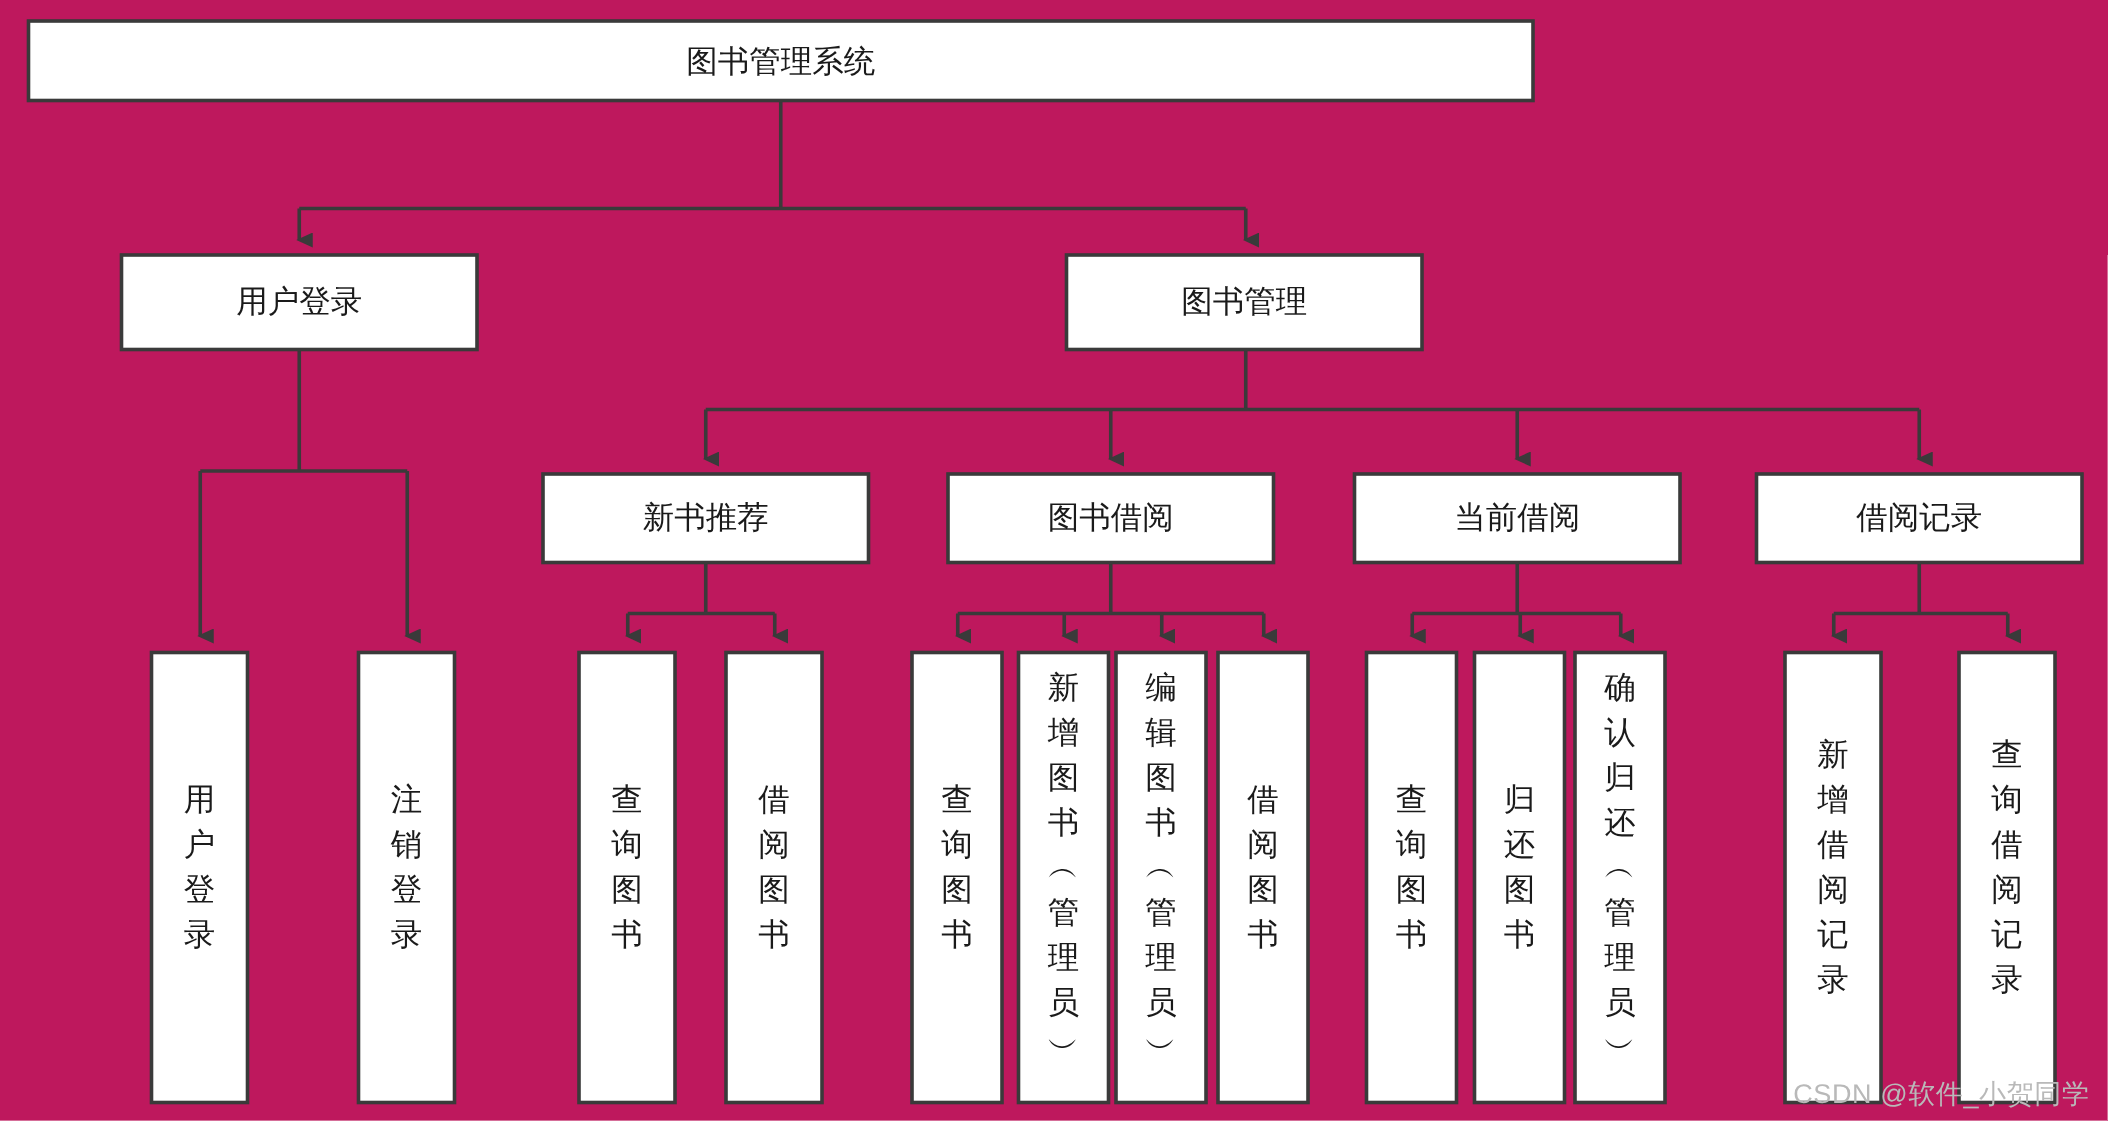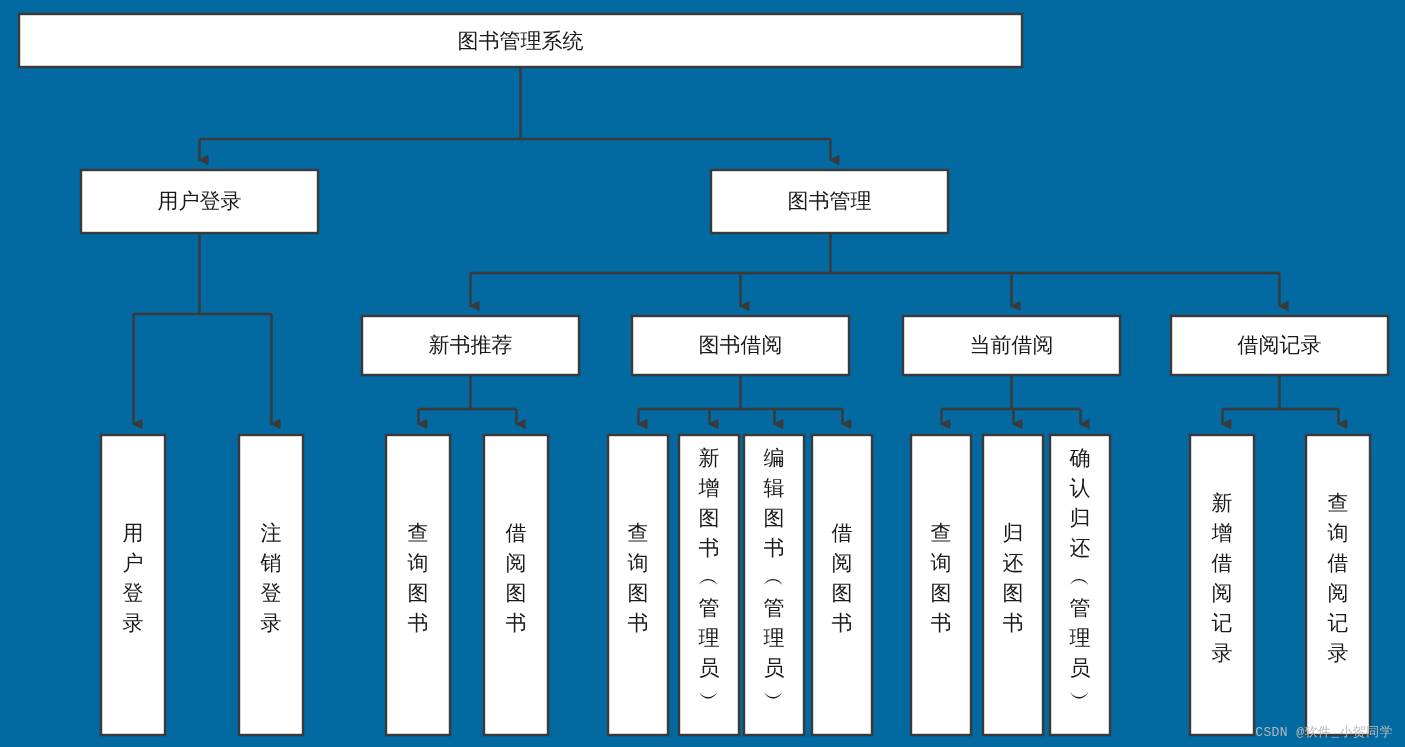--- a/index.html
+++ b/index.html
@@ -11,21 +11,21 @@
   body {
     width: 1405px;
     height: 747px;
     font-family: "DejaVu Sans", "Liberation Sans", sans-serif;
     overflow: hidden;
   }
   #diagram-root {
     position: relative;
     width: 1405px;
     height: 747px;
-    background: #0369a1;
+    background: #be185d;
   }
   svg#tree-svg {
     position: absolute;
     top: 0;
     left: 0;
     width: 1405px;
     height: 747px;
     display: block;
   }
   .node-rect {
@@ -52,22 +52,22 @@
     fill: none;
   }
   .arrow-head {
     fill: #3a3a3a;
     stroke: none;
   }
   .watermark {
     position: absolute;
     right: 12px;
     bottom: 6px;
-    font-family: Liberation Mono, monospace;
-    font-size: 13px;
+    font-family: Liberation Sans, sans-serif;
+    font-size: 18px;
     color: #b9b9b9;
     letter-spacing: 0.4px;
     white-space: nowrap;
     user-select: none;
   }
 </style>
 </head>
 <body>
 
 <div id="diagram-root">

